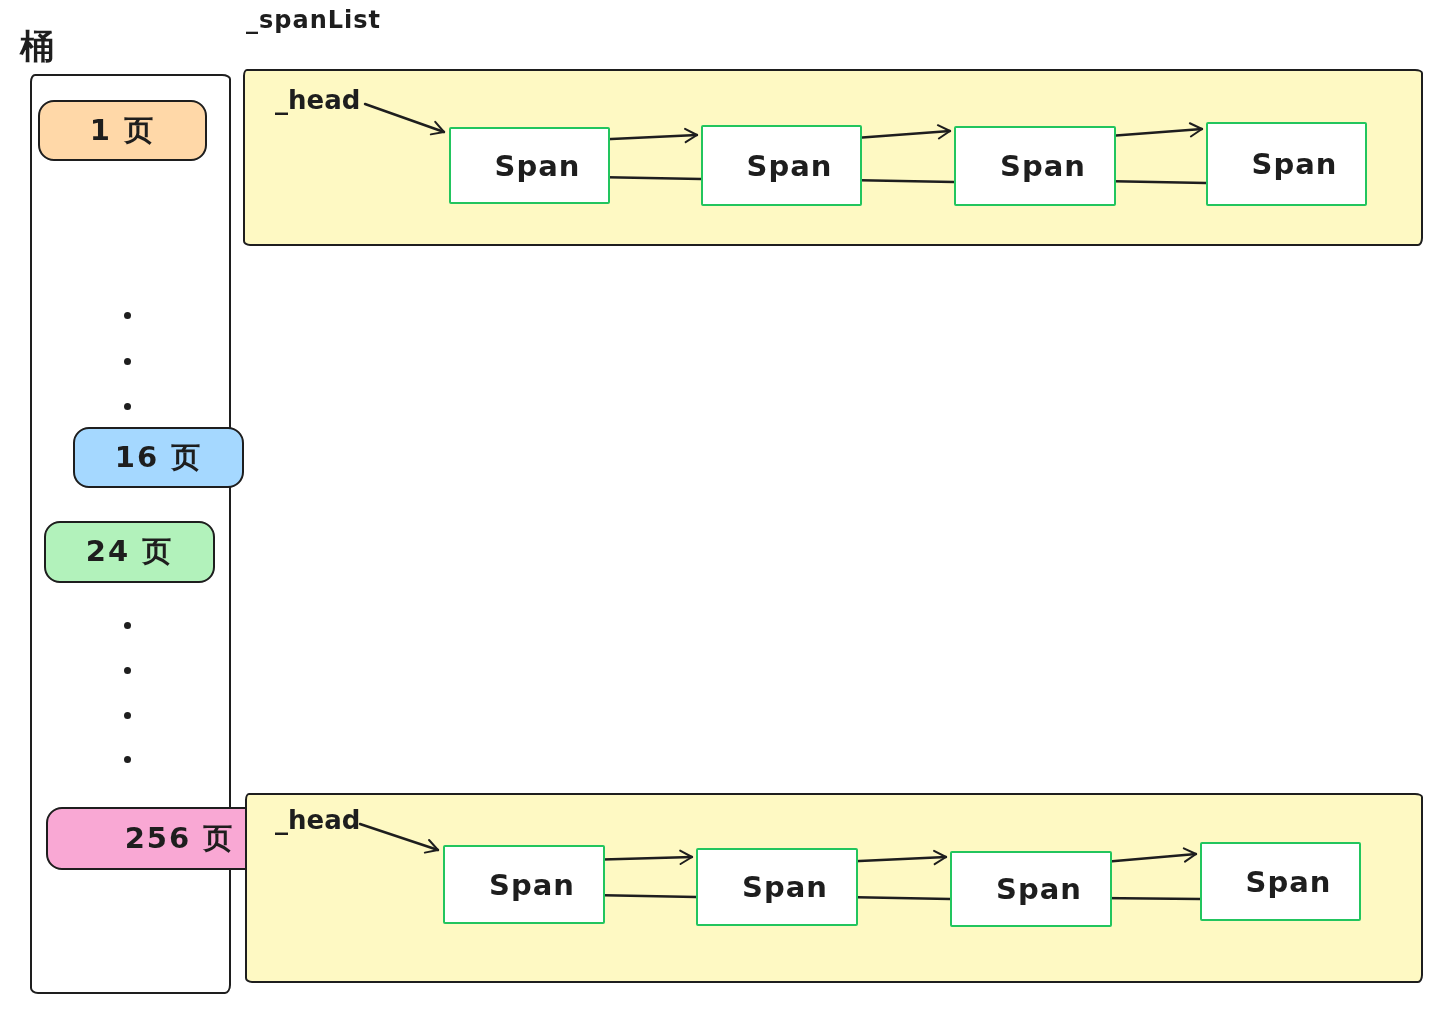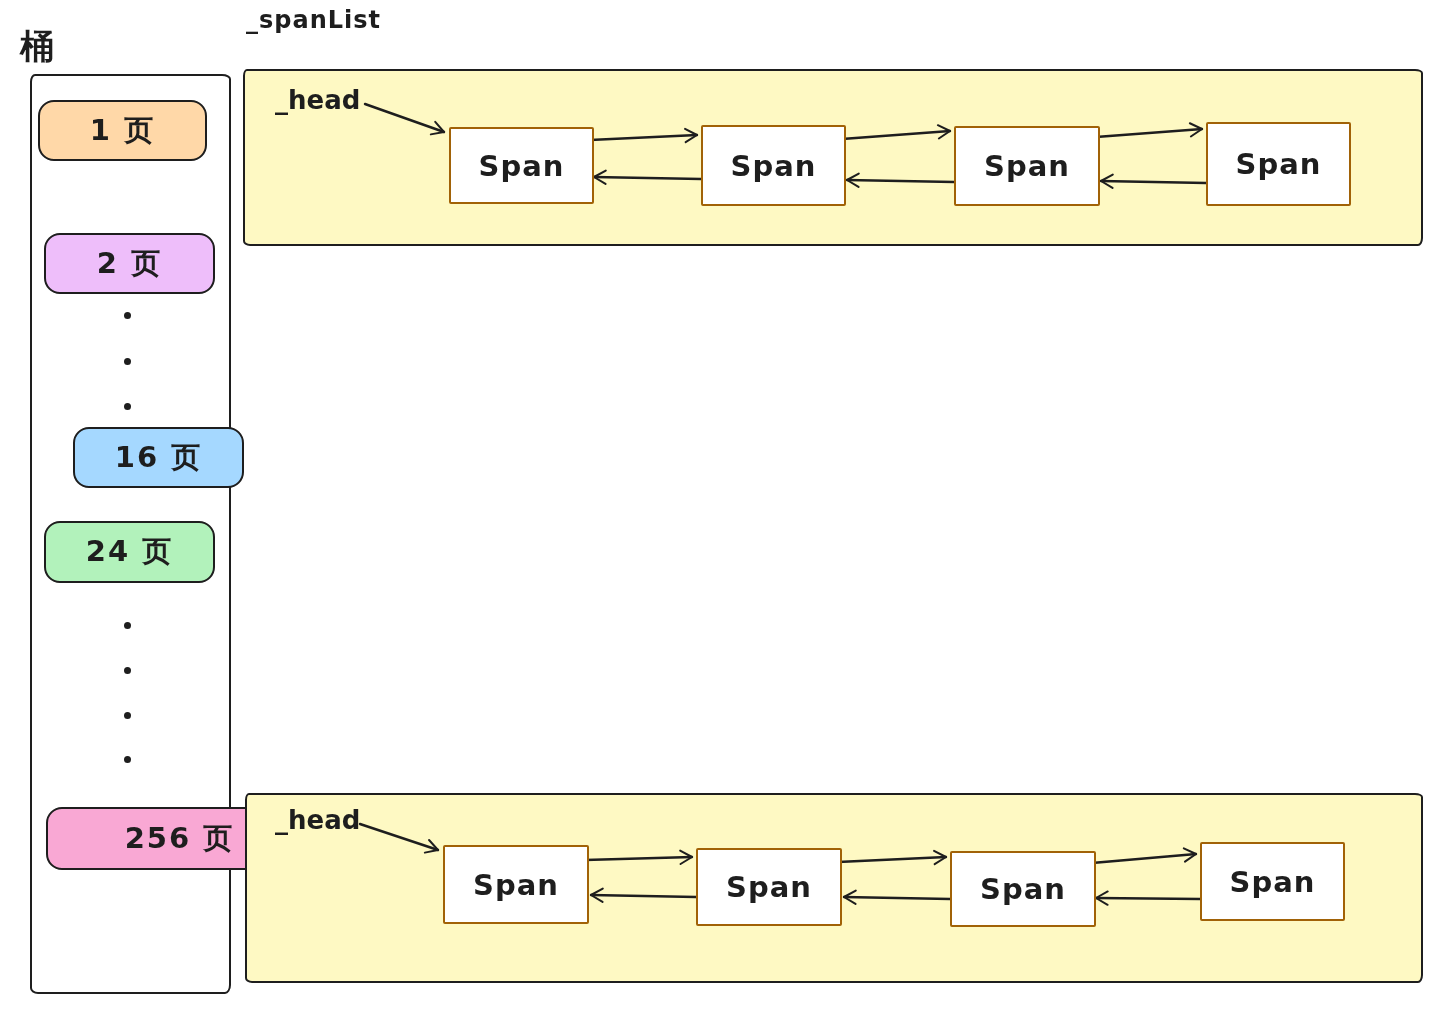--- a/index.html
+++ b/index.html
@@ -30,22 +30,22 @@
   #spanlist-bottom{left:245px;top:793px;width:1174px;height:186px;}
 
   .arrows{position:absolute;left:0;top:0;pointer-events:none;}
   .arrow-line{fill:none;stroke:#1e1e1e;stroke-width:2.4;stroke-linecap:round;}
 
   .head-label{position:absolute;font-size:26px;font-weight:600;white-space:nowrap;}
   #spanlist-top .head-label{left:30px;top:14px;}
   #spanlist-bottom .head-label{left:28px;top:10px;}
 
   .span-node{position:absolute;display:flex;align-items:center;justify-content:center;
-             border:2px solid #a16207;border-radius:2px;background:#ffffff;
-             font-size:29px;font-weight:600;letter-spacing:1px;}
+             border:2px solid #22c55e;border-radius:2px;background:#ffffff;
+             font-size:29px;font-weight:600;letter-spacing:1px;padding-left:16px;}
   
   #t-n1{left:204px;top:56px;width:141px;height:73px;}
   #t-n2{left:456px;top:54px;width:141px;height:77px;}
   #t-n3{left:709px;top:55px;width:142px;height:76px;}
   #t-n4{left:961px;top:51px;width:141px;height:80px;}
   
   #b-n1{left:196px;top:50px;width:142px;height:75px;}
   #b-n2{left:449px;top:53px;width:142px;height:74px;}
   #b-n3{left:703px;top:56px;width:142px;height:72px;}
   #b-n4{left:953px;top:47px;width:141px;height:75px;}
@@ -61,21 +61,20 @@
         <path d="M6 4 L20 12 L6 20" fill="none" stroke="#1e1e1e" stroke-width="2.4" stroke-linecap="round" stroke-linejoin="round"></path>
       </marker>
     </defs>
   </svg>
 
   <div class="title" id="bucket-title">桶</div>
   <div class="title" id="spanlist-title">_spanList</div>
 
   <div id="bucket">
     <div class="bucket-item" id="bucket-item-1" style="background: rgb(255, 216, 168);">1 页</div>
-    <div class="bucket-item" id="bucket-item-2" style="background: rgb(238, 190, 250);">2 页</div>
 
     <div class="dot" style="top:236px"></div>
     <div class="dot" style="top:282px"></div>
     <div class="dot" style="top:327px"></div>
 
     <div class="bucket-item" id="bucket-item-16" style="background: rgb(165, 216, 255); margin-left: 32px;">16 页</div>
     <div class="bucket-item" id="bucket-item-24" style="background: rgb(178, 242, 187);">24 页</div>
 
     <div class="dot" style="top:546px"></div>
     <div class="dot" style="top:591px"></div>

